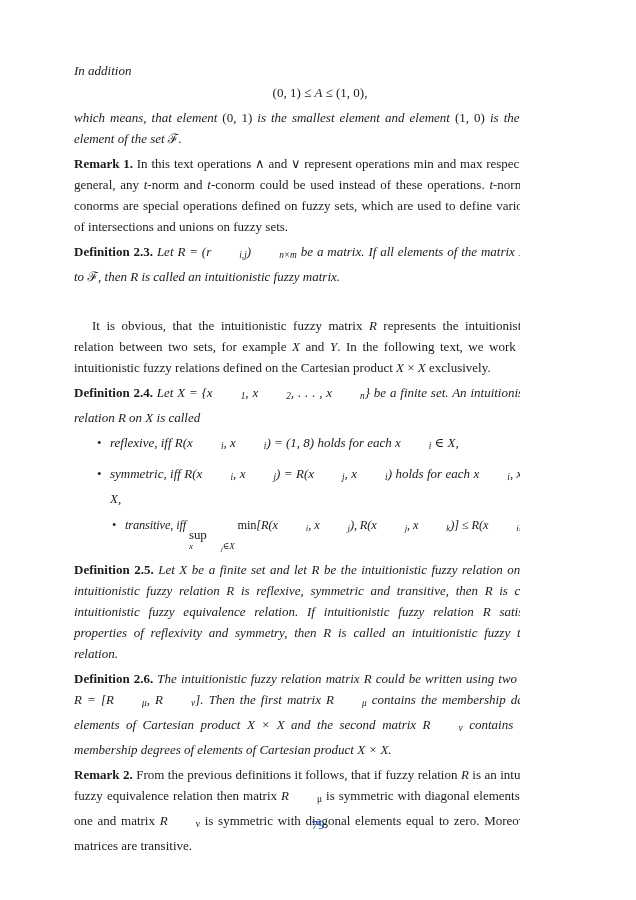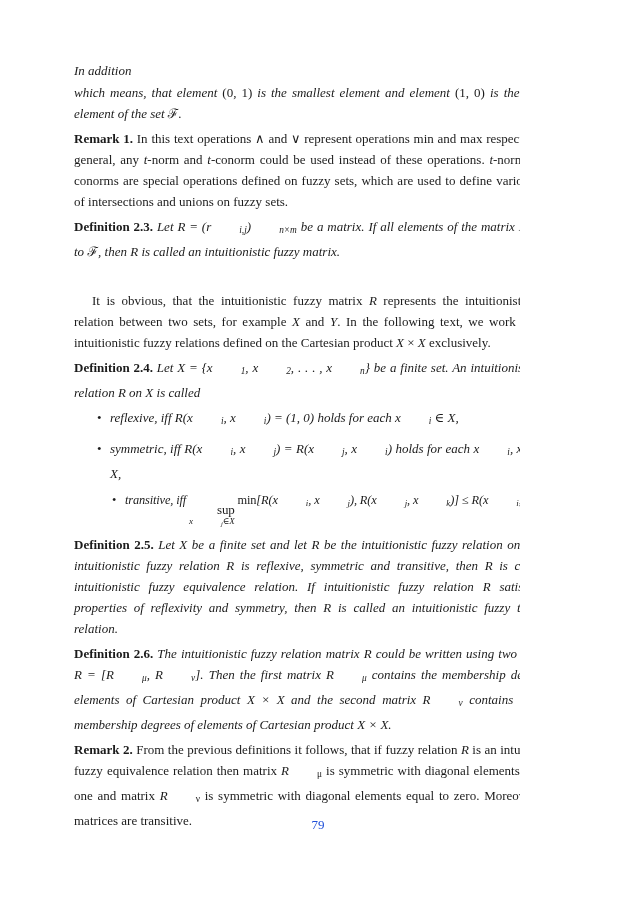--- a/index.html
+++ b/index.html
@@ -67,21 +67,21 @@
     font-style: normal;
   }
   ul.list li.compact {
     white-space: nowrap;
     font-size: 12.4px;
     letter-spacing: -0.15px;
   }
   .underop {
     display: inline-flex;
     flex-direction: column;
-    align-items: flex-end;
+    align-items: flex-start;
     vertical-align: -10px;
     line-height: 1;
   }
   .op-top { font-style: normal; font-size: 13px; line-height: 13px; }
   .op-bot { font-size: 9px; line-height: 9px; margin-top: 1px; }
   .footer {
     position: absolute;
     left: 0;
     top: 817px;
     width: 636px;
@@ -89,27 +89,28 @@
     font-size: 13px;
     color: #1d4ed8;
   }
 </style>
 </head>
 <body>
 
 <div class="page" data-name="paper-page">
   <div class="content" data-name="page-content">
       <p class="blk t-p it" data-name="intro-line"><span data-name="text-run">In addition</span></p>
+      <p class="blk t-formula" data-name="display-formula"><span data-name="text-run">(0, 1) ≤ </span><span class="s-i" data-name="text-run">A</span><span data-name="text-run"> ≤ (1, 0),</span></p>
       <p class="blk t-p it" data-name="formula-explanation"><span data-name="text-run">which means, that element </span><span class="s-r" data-name="text-run">(0, 1)</span><span data-name="text-run"> is the smallest element and element </span><span class="s-r" data-name="text-run">(1, 0)</span><span data-name="text-run"> is the greatest element of the set </span><span class="s-r" data-name="text-run">ℱ</span><span data-name="text-run">.</span></p>
       <p class="blk t-p" data-name="remark-1"><span class="s-b" data-name="remark-1-label">Remark 1.</span><span data-name="text-run"> In this text operations ∧ and ∨ represent operations min and max respectively. In general, any </span><span class="s-i" data-name="text-run">t</span><span data-name="text-run">-norm and </span><span class="s-i" data-name="text-run">t</span><span data-name="text-run">-conorm could be used instead of these operations. </span><span class="s-i" data-name="text-run">t</span><span data-name="text-run">-norms and </span><span class="s-i" data-name="text-run">t</span><span data-name="text-run">-conorms are special operations defined on fuzzy sets, which are used to define various types of intersections and unions on fuzzy sets.</span></p>
       <p class="blk t-p it" data-name="definition-2-3"><span class="s-br" data-name="definition-2-3-label">Definition 2.3.</span><span data-name="text-run"> Let R = (r</span><span class="s-sub" data-name="text-run">i,j</span><span data-name="text-run">)</span><span class="s-sub" data-name="text-run">n×m</span><span data-name="text-run"> be a matrix. If all elements of the matrix R belong to </span><span class="s-r" data-name="text-run">ℱ</span><span data-name="text-run">, then R is called an intuitionistic fuzzy matrix.</span></p>
       <p class="blk t-p ind" data-name="paragraph-obvious"><span data-name="text-run">It is obvious, that the intuitionistic fuzzy matrix </span><span class="s-i" data-name="text-run">R</span><span data-name="text-run"> represents the intuitionistic fuzzy relation between two sets, for example </span><span class="s-i" data-name="text-run">X</span><span data-name="text-run"> and </span><span class="s-i" data-name="text-run">Y</span><span data-name="text-run">. In the following text, we work with the intuitionistic fuzzy relations defined on the Cartesian product </span><span class="s-i" data-name="text-run">X</span><span data-name="text-run"> × </span><span class="s-i" data-name="text-run">X</span><span data-name="text-run"> exclusively.</span></p>
       <p class="blk t-p it" data-name="definition-2-4"><span class="s-br" data-name="definition-2-4-label">Definition 2.4.</span><span data-name="text-run"> Let X = {x</span><span class="s-sub" data-name="text-run">1</span><span data-name="text-run">, x</span><span class="s-sub" data-name="text-run">2</span><span data-name="text-run">, . . . , x</span><span class="s-sub" data-name="text-run">n</span><span data-name="text-run">} be a finite set. An intuitionistic fuzzy relation R on X is called</span></p>
       <ul class="blk list" data-name="properties-list">
-        <li data-name="list-item-reflexive"><span data-name="text-run">reflexive, iff R(x</span><span class="s-sub" data-name="text-run">i</span><span data-name="text-run">, x</span><span class="s-sub" data-name="text-run">i</span><span data-name="text-run">) = (1, 0) holds for each x</span><span class="s-sub" data-name="text-run">i</span><span data-name="text-run"> ∈ X,</span></li>
+        <li data-name="list-item-reflexive"><span data-name="text-run">reflexive, iff R(x</span><span class="s-sub" data-name="text-run">i</span><span data-name="text-run">, x</span><span class="s-sub" data-name="text-run">i</span><span data-name="text-run">) = (1, 8) holds for each x</span><span class="s-sub" data-name="text-run">i</span><span data-name="text-run"> ∈ X,</span></li>
         <li data-name="list-item-symmetric"><span data-name="text-run">symmetric, iff R(x</span><span class="s-sub" data-name="text-run">i</span><span data-name="text-run">, x</span><span class="s-sub" data-name="text-run">j</span><span data-name="text-run">) = R(x</span><span class="s-sub" data-name="text-run">j</span><span data-name="text-run">, x</span><span class="s-sub" data-name="text-run">i</span><span data-name="text-run">) holds for each x</span><span class="s-sub" data-name="text-run">i</span><span data-name="text-run">, x</span><span class="s-sub" data-name="text-run">j</span><span data-name="text-run"> ∈ X,</span></li>
         <li class="compact" data-name="list-item-transitive"><span data-name="text-run">transitive, iff </span><span class="underop" data-name="sup-limit-operator">
             <span class="op-top" data-name="operator-name">sup</span>
             <span class="op-bot" data-name="operator-limit"><span data-name="text-run">x</span><span class="s-sub" data-name="text-run">j</span><span data-name="text-run">∈X</span></span>
           </span><span data-name="text-run"> </span><span class="s-r" data-name="text-run">min</span><span data-name="text-run">[R(x</span><span class="s-sub" data-name="text-run">i</span><span data-name="text-run">, x</span><span class="s-sub" data-name="text-run">j</span><span data-name="text-run">), R(x</span><span class="s-sub" data-name="text-run">j</span><span data-name="text-run">, x</span><span class="s-sub" data-name="text-run">k</span><span data-name="text-run">)] ≤ R(x</span><span class="s-sub" data-name="text-run">i</span><span data-name="text-run">, x</span><span class="s-sub" data-name="text-run">k</span><span data-name="text-run">) holds for each x</span><span class="s-sub" data-name="text-run">i</span><span data-name="text-run">, x</span><span class="s-sub" data-name="text-run">j</span><span data-name="text-run">, k</span><span class="s-sub" data-name="text-run">k</span><span data-name="text-run"> ∈ X.</span></li>
       </ul>
       <p class="blk t-p it" data-name="definition-2-5"><span class="s-br" data-name="definition-2-5-label">Definition 2.5.</span><span data-name="text-run"> Let X be a finite set and let R be the intuitionistic fuzzy relation on X. If an intuitionistic fuzzy relation R is reflexive, symmetric and transitive, then R is called an intuitionistic fuzzy equivalence relation. If intuitionistic fuzzy relation R satisfies the properties of reflexivity and symmetry, then R is called an intuitionistic fuzzy tolerance relation.</span></p>
       <p class="blk t-p it" data-name="definition-2-6"><span class="s-br" data-name="definition-2-6-label">Definition 2.6.</span><span data-name="text-run"> The intuitionistic fuzzy relation matrix R could be written using two matrices R = [R</span><span class="s-sub" data-name="text-run">μ</span><span data-name="text-run">, R</span><span class="s-sub" data-name="text-run">ν</span><span data-name="text-run">]. Then the first matrix R</span><span class="s-sub" data-name="text-run">μ</span><span data-name="text-run"> contains the membership degrees of elements of Cartesian product X × X and the second matrix R</span><span class="s-sub" data-name="text-run">ν</span><span data-name="text-run"> contains the non-membership degrees of elements of Cartesian product X × X.</span></p>
       <p class="blk t-p" data-name="remark-2"><span class="s-b" data-name="remark-2-label">Remark 2.</span><span data-name="text-run"> From the previous definitions it follows, that if fuzzy relation </span><span class="s-i" data-name="text-run">R</span><span data-name="text-run"> is an intuitionistic fuzzy equivalence relation then matrix </span><span class="s-i" data-name="text-run">R</span><span class="s-sub" data-name="text-run">μ</span><span data-name="text-run"> is symmetric with diagonal elements equal to one and matrix </span><span class="s-i" data-name="text-run">R</span><span class="s-sub" data-name="text-run">ν</span><span data-name="text-run"> is symmetric with diagonal elements equal to zero. Moreover, both matrices are transitive.</span></p>
     </div>

